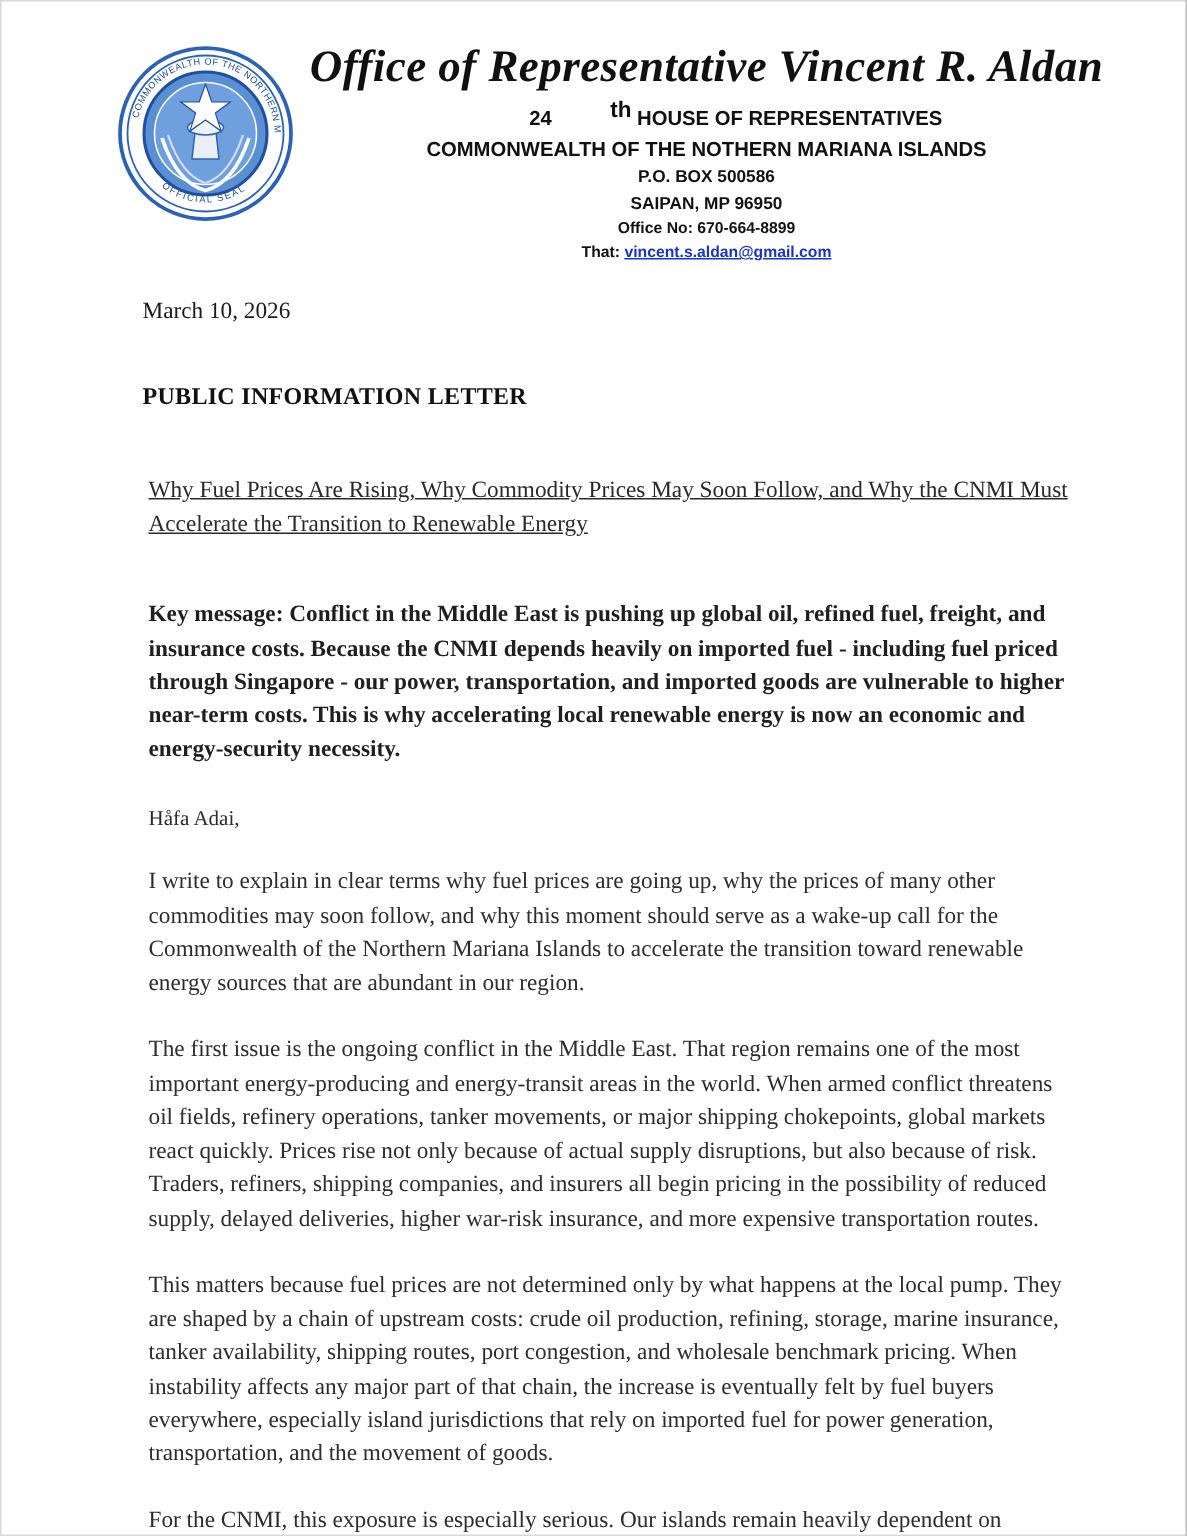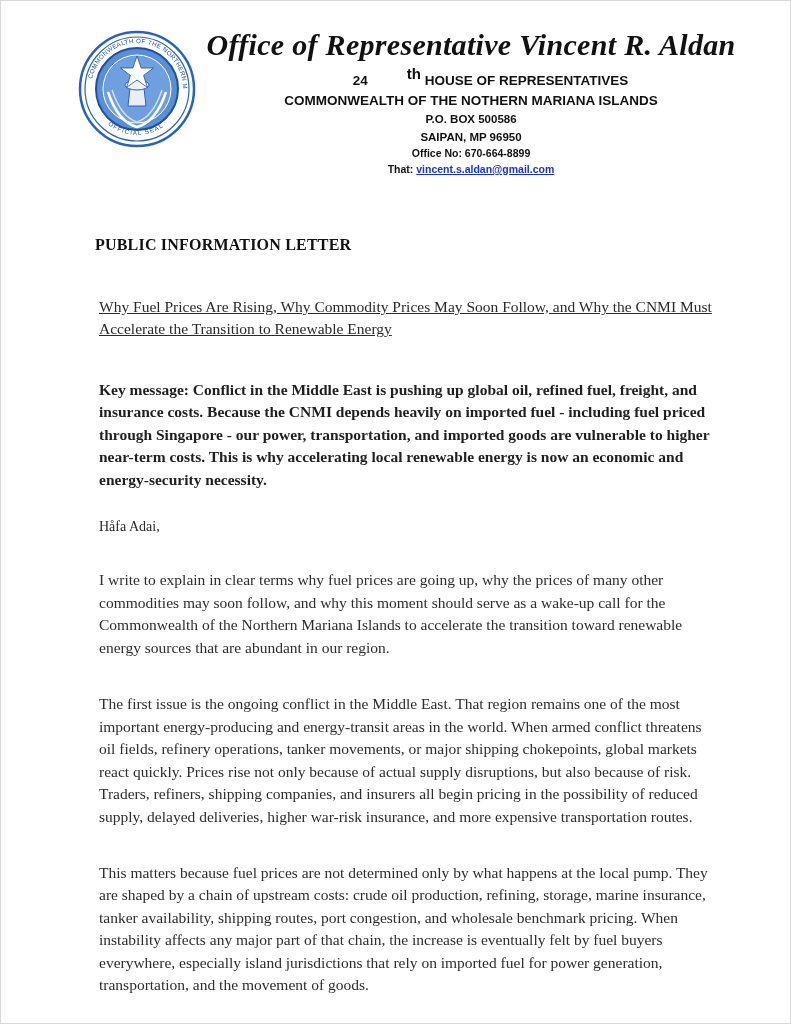--- a/index.html
+++ b/index.html
@@ -128,21 +128,21 @@
     line-height: 1.45;
     color: #1f1f1f;
   }
   .greeting {
     margin-top: 28px;
     margin-left: 4px;
     font-size: 14px;
     color: #2a2a2a;
   }
   p.para {
-    margin: 34px 0 0 4px;
+    margin: 22px 0 0 4px;
     font-size: 15.5px;
     line-height: 1.45;
     color: #2d2d2d;
     text-align: left;
   }
 </style>
 </head>
 <body>
 
 <div class="page">
@@ -181,20 +181,21 @@
       <div class="lh-line"><sup></sup><span>24</span><sup>th</sup><span> HOUSE OF REPRESENTATIVES</span></div>
       <div class="lh-line">COMMONWEALTH OF THE NOTHERN MARIANA ISLANDS</div>
       <div class="lh-line small">P.O. BOX 500586</div>
       <div class="lh-line small">SAIPAN, MP  96950</div>
       <div class="lh-line tiny">Office No: 670-664-8899</div>
       <div class="lh-email"><span>That: </span><span class="email-link">vincent.s.aldan@gmail.com</span></div>
     </div>
   </div>
 
   <div class="body-wrap">
+    <div class="date">March 10, 2026</div>
     <div class="doc-title">PUBLIC INFORMATION LETTER</div>
     <div class="subject">Why Fuel Prices Are Rising, Why Commodity Prices May Soon Follow, and Why the CNMI Must Accelerate the Transition to Renewable Energy</div>
     <div class="keymsg">Key message: Conflict in the Middle East is pushing up global oil, refined fuel, freight, and insurance costs. Because the CNMI depends heavily on imported fuel - including fuel priced through Singapore - our power, transportation, and imported goods are vulnerable to higher near-term costs. This is why accelerating local renewable energy is now an economic and energy-security necessity.</div>
     <div class="greeting">Håfa Adai,</div>
     <p class="para">I write to explain in clear terms why fuel prices are going up, why the prices of many other commodities may soon follow, and why this moment should serve as a wake-up call for the Commonwealth of the Northern Mariana Islands to accelerate the transition toward renewable energy sources that are abundant in our region.</p>
     <p class="para">The first issue is the ongoing conflict in the Middle East. That region remains one of the most important energy-producing and energy-transit areas in the world. When armed conflict threatens oil fields, refinery operations, tanker movements, or major shipping chokepoints, global markets react quickly. Prices rise not only because of actual supply disruptions, but also because of risk. Traders, refiners, shipping companies, and insurers all begin pricing in the possibility of reduced supply, delayed deliveries, higher war-risk insurance, and more expensive transportation routes.</p>
     <p class="para">This matters because fuel prices are not determined only by what happens at the local pump. They are shaped by a chain of upstream costs: crude oil production, refining, storage, marine insurance, tanker availability, shipping routes, port congestion, and wholesale benchmark pricing. When instability affects any major part of that chain, the increase is eventually felt by fuel buyers everywhere, especially island jurisdictions that rely on imported fuel for power generation, transportation, and the movement of goods.</p>
     <p class="para">For the CNMI, this exposure is especially serious. Our islands remain heavily dependent on imported petroleum products. Fuel is not just used in vehicles; it is embedded across our economy. It helps generate electricity, moves cargo by ship and truck, supports aviation, powers fishing and commercial operations, and affects construction, refrigeration, water production, and the delivery of</p>
   </div>
 </div>

